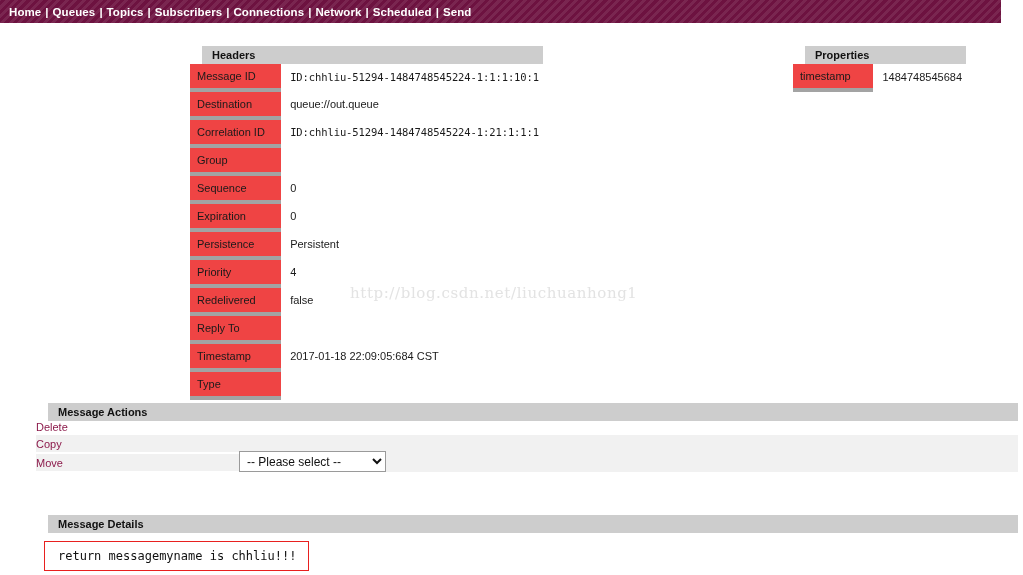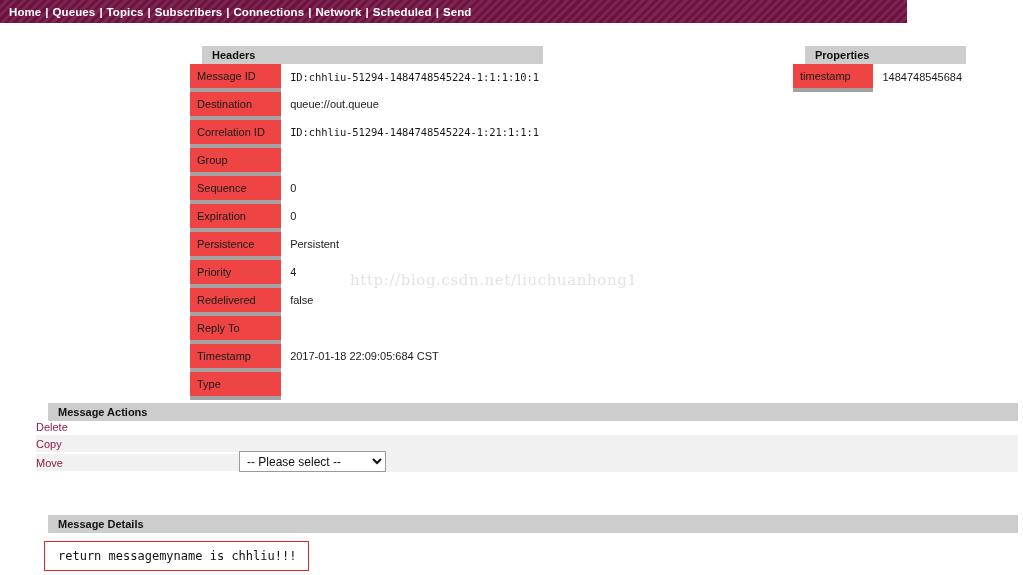--- a/index.html
+++ b/index.html
@@ -15,21 +15,21 @@
     font-family: "Liberation Sans", sans-serif;
     font-size: 11px;
     color: #1a1a1a;
     overflow: hidden;
   }
 
   
   #topnav {
     position: absolute;
     left: 0; top: 0;
-    width: 907px;
+    width: 1001px;
     height: 23px;
     background-color: #6d1240;
     background-image: repeating-linear-gradient(
         -45deg,
         rgba(255,255,255,0.00) 0px,
         rgba(255,255,255,0.00) 3px,
         rgba(255,255,255,0.085) 3px,
         rgba(255,255,255,0.085) 6px);
     box-sizing: border-box;
     padding: 0 0 0 9px;
@@ -176,21 +176,21 @@
     font-family: "DejaVu Sans Mono", monospace;
     font-size: 12px;
     color: #111;
     white-space: pre;
   }
 
   
   #watermark {
     position: absolute;
     left: 350px;
-    top: 271px;
+    top: 284px;
     font-family: "DejaVu Serif", serif;
     font-size: 15px;
     color: #e3e3e3;
     letter-spacing: 0.6px;
     white-space: nowrap;
     pointer-events: none;
     user-select: none;
   }
 </style>
 </head>

